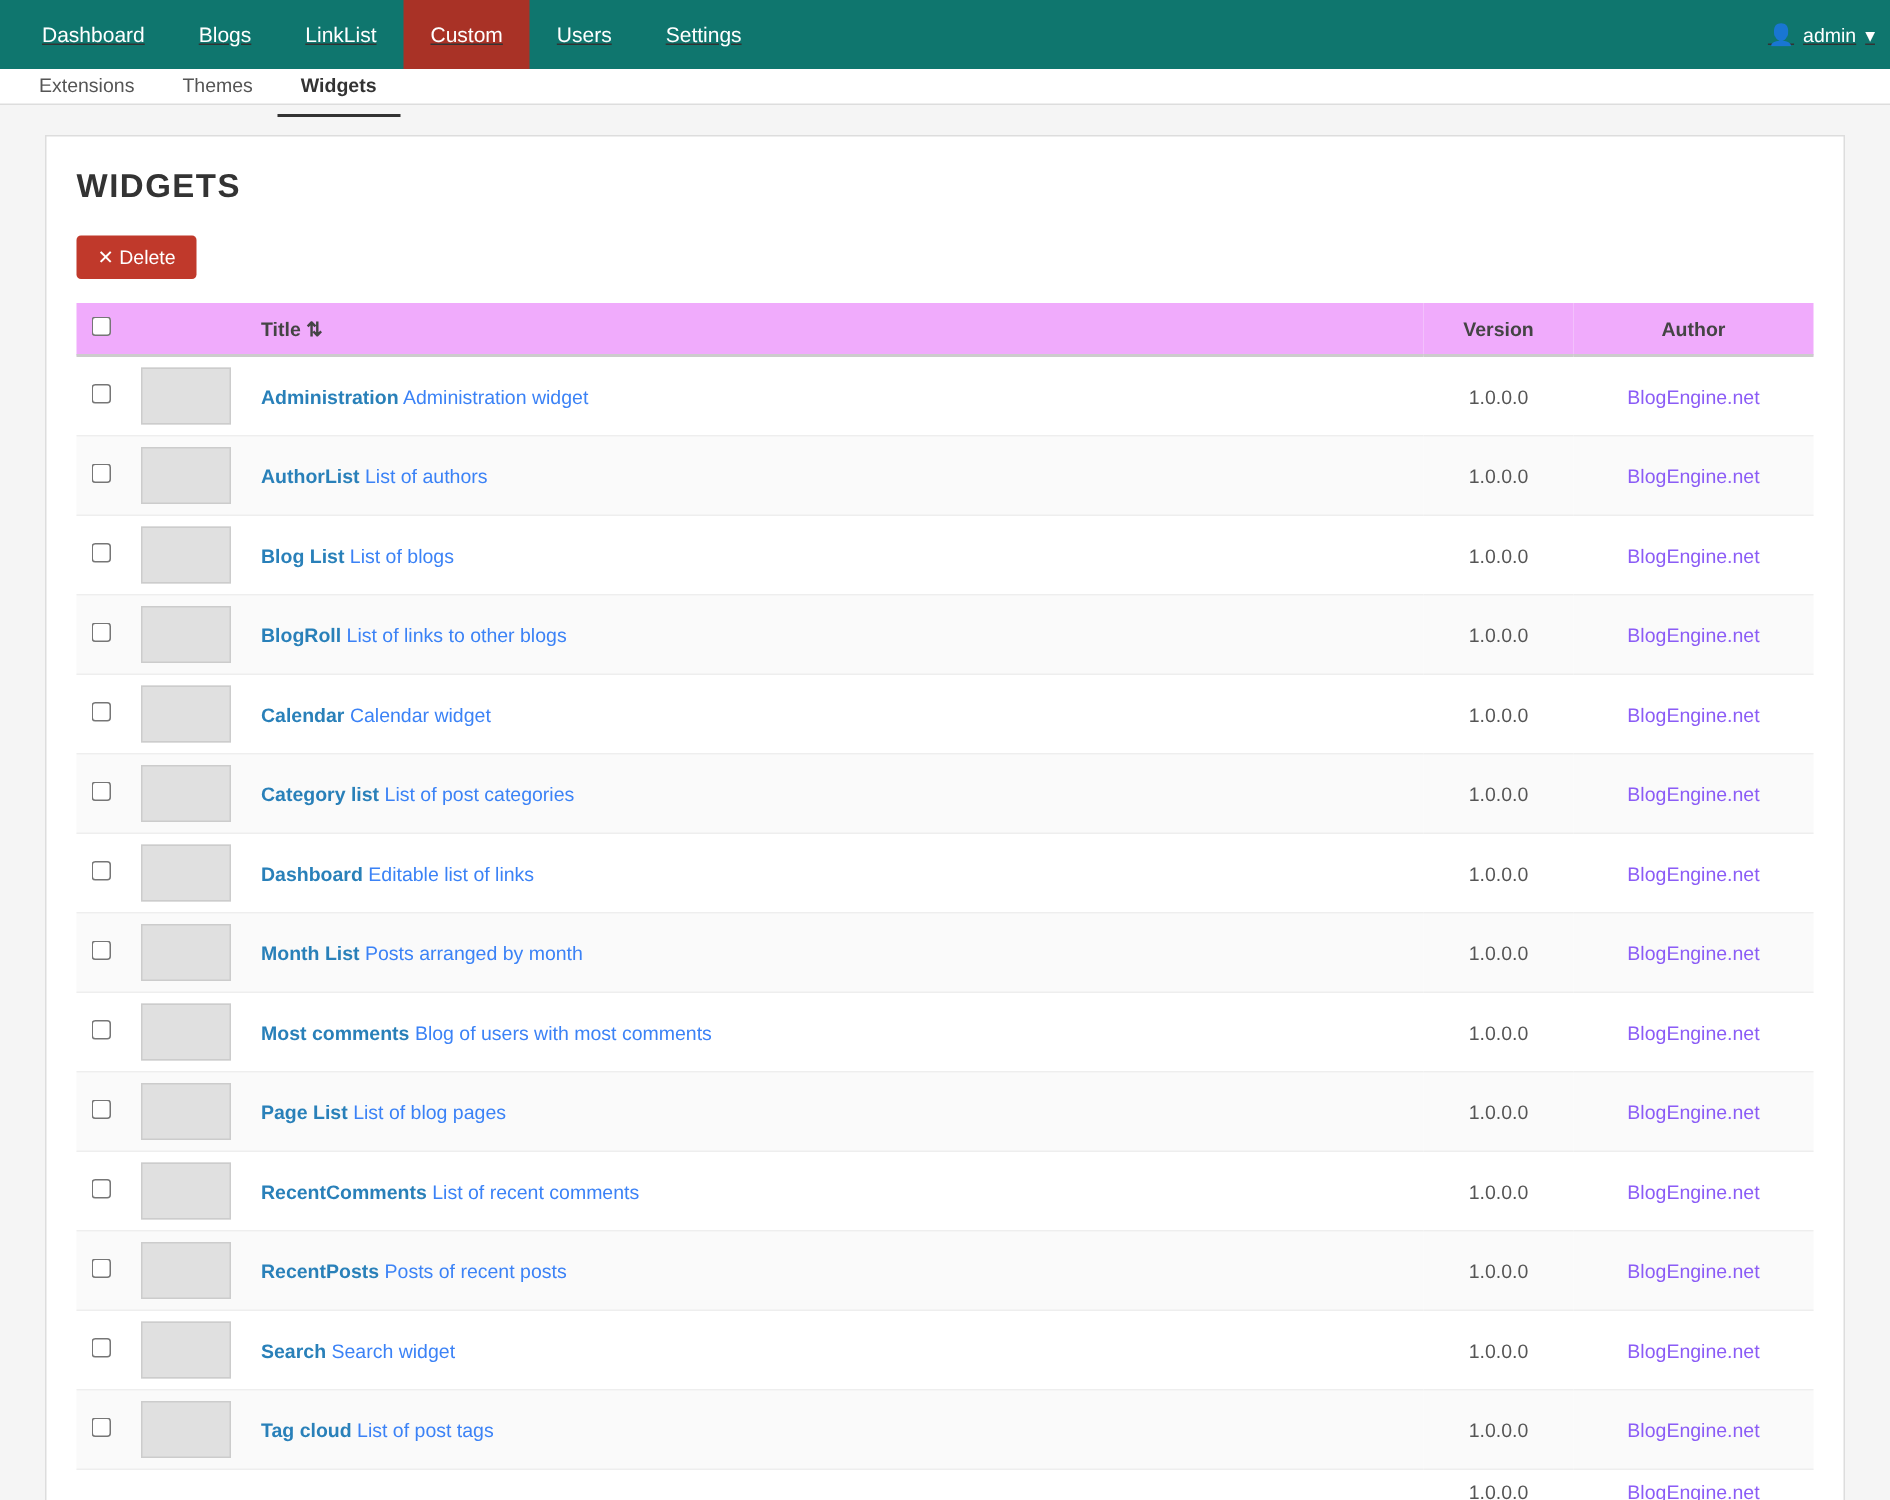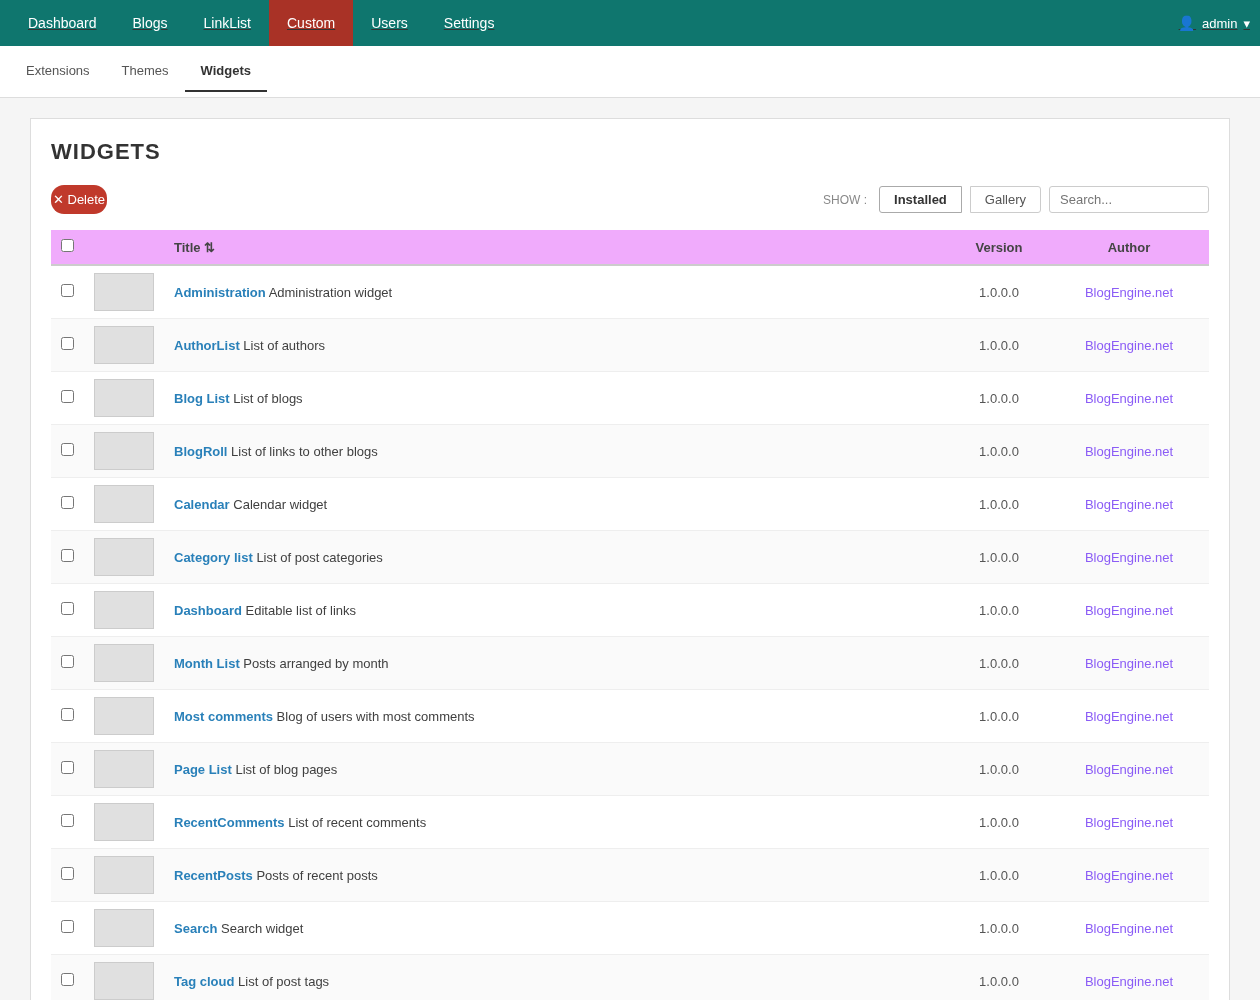--- a/index.html
+++ b/index.html
@@ -32,21 +32,21 @@
     }
     .navbar-right .user-icon { font-size: 14px; }
 
     
     .subnav {
       background: #fff;
       border-bottom: 1px solid #ddd;
       display: flex;
       align-items: center;
       padding: 0 10px;
-      height: 52px;
+      height: 24px;
     }
     .subnav a {
       text-decoration: none;
       color: #555;
       padding: 0 16px;
       line-height: 38px;
       font-size: 13px;
       border-bottom: 2px solid transparent;
     }
     .subnav a.active {
@@ -73,24 +73,24 @@
     
     .toolbar {
       display: flex;
       align-items: center;
       margin-bottom: 16px;
     }
     .btn-delete {
       background: #c0392b;
       color: #fff;
       border: none;
-      padding: 7px 2px;
+      padding: 7px 14px;
       cursor: pointer;
       font-size: 13px;
-      border-radius: 13px;
+      border-radius: 3px;
       display: flex;
       align-items: center;
       gap: 5px;
     }
     .show-area {
       margin-left: auto;
       display: flex;
       align-items: center;
       gap: 8px;
     }
@@ -141,21 +141,21 @@
     .th-title { }
     .th-version { width: 100px; text-align: center; }
     .th-author { width: 160px; text-align: center; }
 
     tbody tr { border-bottom: 1px solid #eee; }
     tbody tr:nth-child(even) { background: #fafafa; }
     tbody td { padding: 7px 10px; vertical-align: middle; }
     .td-check { width: 32px; }
     .td-thumb { width: 80px; }
     .td-title a { color: #2980b9; text-decoration: none; font-weight: bold; }
-    .td-title span { color: #404040; font-weight: normal; }
+    .td-title span { color: #3b82f6; font-weight: normal; }
     .td-version { text-align: center; color: #555; }
     .td-author { text-align: center; color: #8b5cf6; }
 
     
     .thumb-box {
       width: 60px;
       height: 38px;
       background: #e0e0e0;
       display: flex;
       align-items: center;
@@ -189,26 +189,20 @@
   <a href="#">Extensions</a>
   <a href="#">Themes</a>
   <a href="#" class="active">Widgets</a>
 </div>
 
 <div class="main">
   <h1 class="page-title">WIDGETS</h1>
 
   <div class="toolbar">
     <button class="btn-delete">✕ Delete</button>
-    <div class="show-area">
-      <span class="show-label">SHOW :</span>
-      <button class="btn-show active">Installed</button>
-      <button class="btn-show">Gallery</button>
-      <input type="text" class="search-input" placeholder="Search..." style="">
-    </div>
   </div>
 
   <table>
     <thead>
       <tr>
         <th class="th-check">
           <input type="checkbox" style="">
         </th>
         <th class="th-thumb"></th>
         <th class="th-title">Title ⇅</th>

